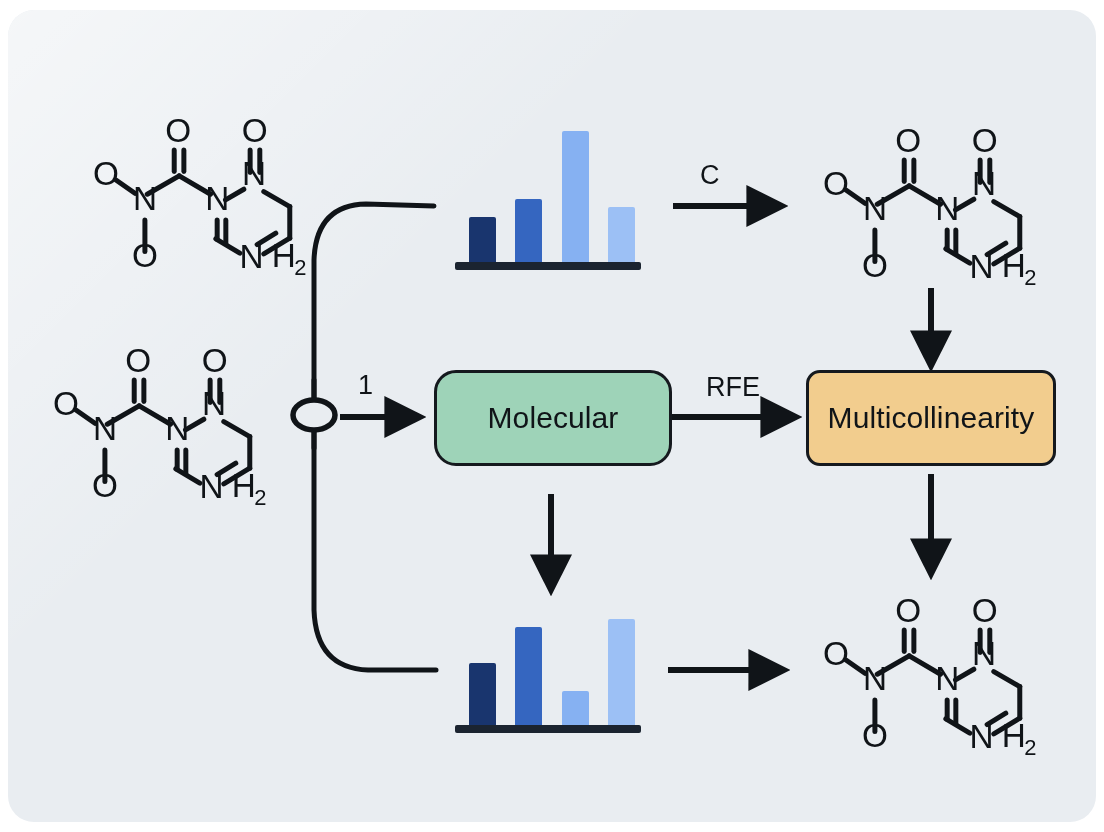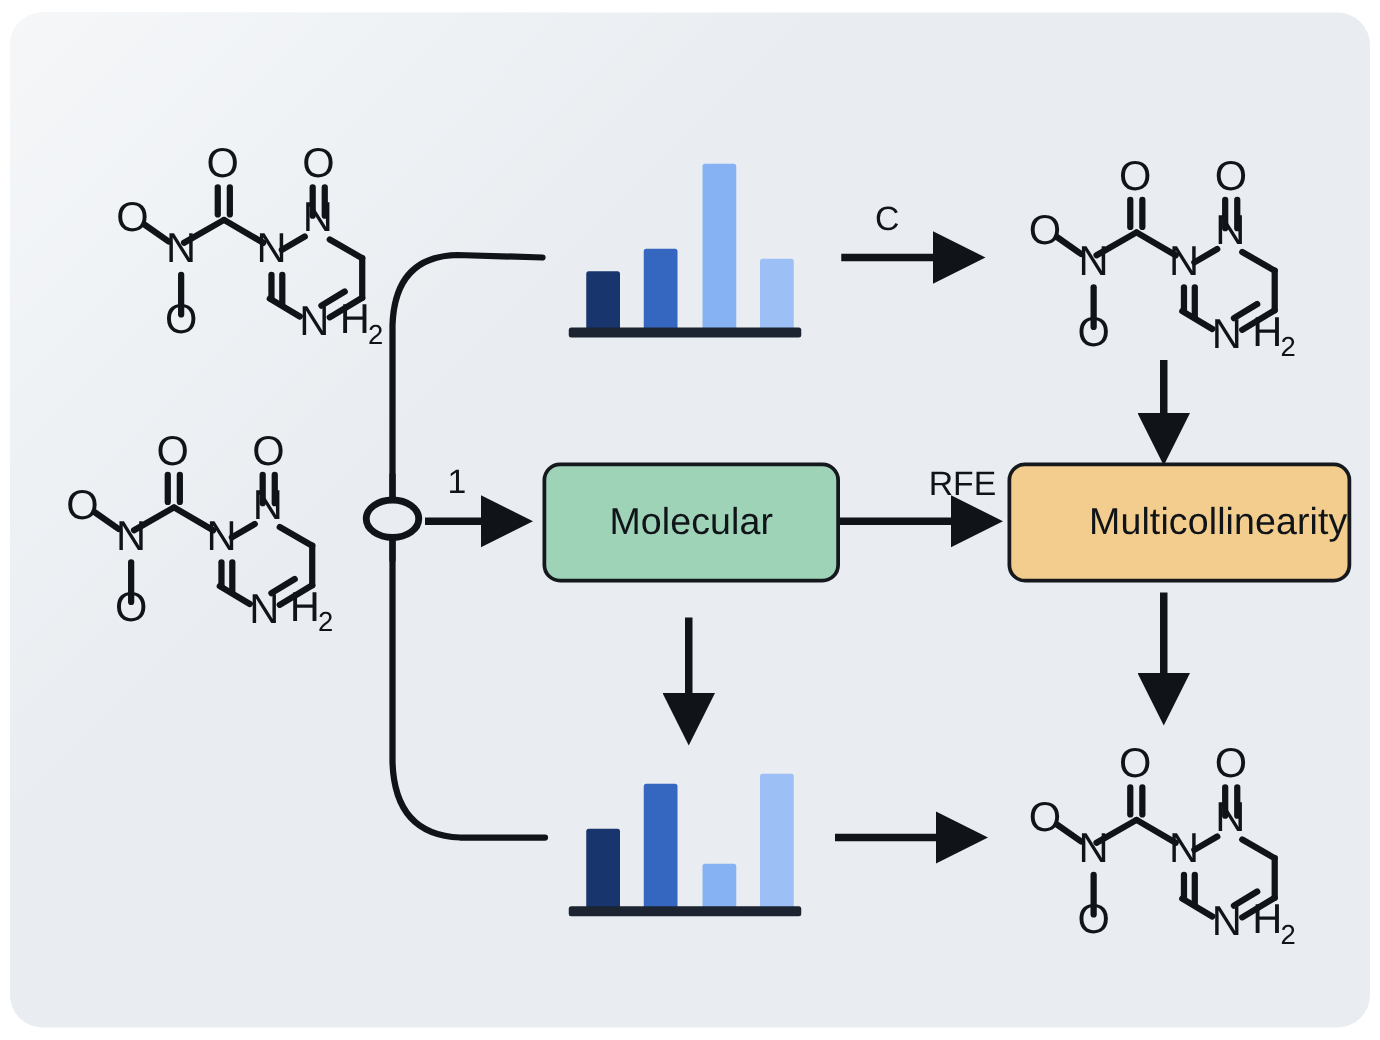--- a/index.html
+++ b/index.html
@@ -251,28 +251,28 @@
   <div class="chart" id="chart-bottom" style="left:455px; top:608px; width:190px; height:125px;">
     <div class="bars" style="position:absolute; left:14px; bottom:7px; width:166px; height:118px;">
         <div class="bar" style="left: 0px; width: 27px; height: 63px; background: rgb(25, 53, 110);"></div>
         <div class="bar" style="left: 46px; width: 27px; height: 99px; background: rgb(53, 102, 192);"></div>
         <div class="bar" style="left: 93px; width: 27px; height: 35px; background: rgb(134, 177, 242);"></div>
         <div class="bar" style="left: 139px; width: 27px; height: 107px; background: rgb(156, 192, 245);"></div>
       </div>
     <div class="baseline" style="left:0px; bottom:0px; width:186px; height:8px;"></div>
   </div>
 
-  <div class="nodebox" id="box-descriptors" style="left:434px; top:370px; width:238px; height:96px; background:#9ed3b8; font-size:30px;">
+  <div class="nodebox" id="box-descriptors" style="left:434px; top:370px; width:238px; height:96px; background:#9ed3b8; font-size:30px;border-radius:22px;">
     <div>
       <div>Molecular</div>
     </div>
   </div>
 
-  <div class="nodebox" id="box-multicollinearity" style="left:806px; top:370px; width:275px; height:96px; background:#f2cd8e; font-size:30px;justify-content:flex-end;">
+  <div class="nodebox" id="box-multicollinearity" style="left:806px; top:370px; width:250px; height:96px; background:#f2cd8e; font-size:30px;">
     <span>Multicollinearity</span>
   </div>
 
   <span class="edge-label" style="left:700px; top:162px;">C</span>
   <span class="edge-label" style="left:358px; top:372px;">1</span>
-  <span class="edge-label" style="left:706px; top:374px;margin-left:37px;">RFE</span>
+  <span class="edge-label" style="left:706px; top:374px;">RFE</span>
 
   <span class="watermark"></span>
 </div>
 
 </body></html>

